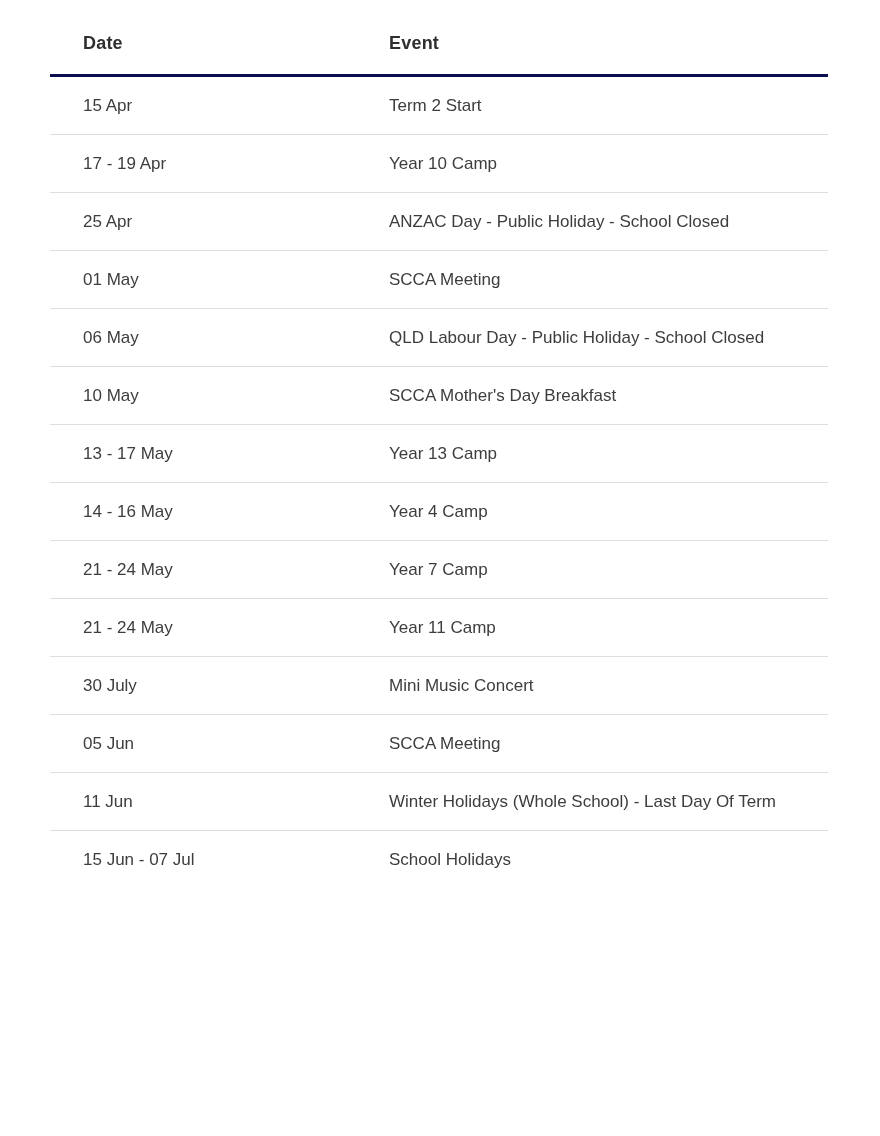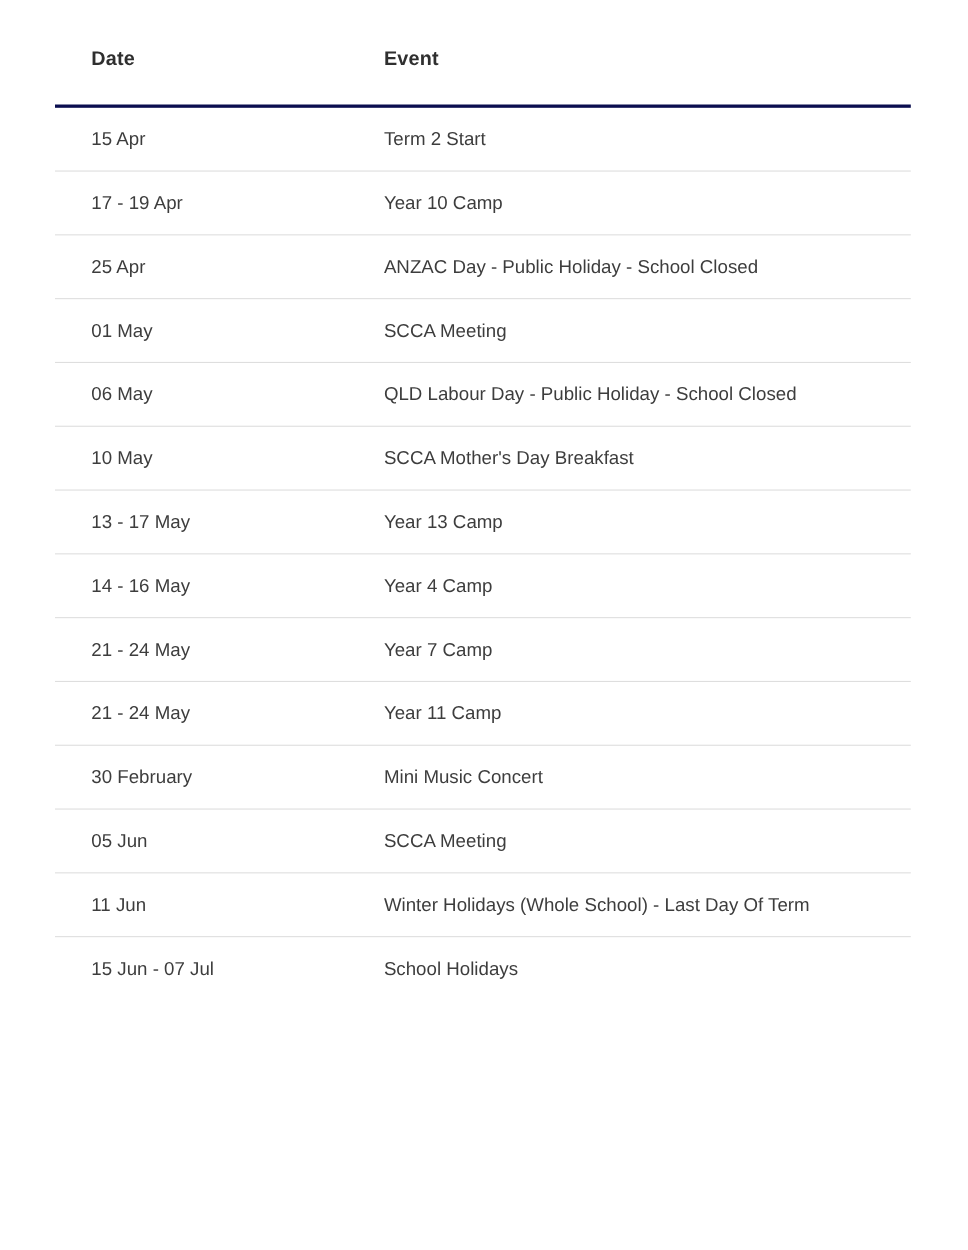--- a/index.html
+++ b/index.html
@@ -28,23 +28,24 @@
     align-items: center;
     padding-left: 33px;
     padding-right: 10px;
   }
   .trow .cell-date {
     width: 266px;
     flex: 0 0 266px;
   }
   .trow .cell-event {
     flex: 1 1 auto;
+    margin-left: 40px;
   }
   .trow.header-row {
-    height: 98px;
+    height: 77px;
     padding-top: 12px;
     border-bottom: 3px solid var(--header-rule);
     font-weight: 700;
     font-size: 18px;
     color: var(--header-text);
     letter-spacing: 0.2px;
   }
   .trow.data-row {
     height: 58px;
     border-bottom: 1.4px solid var(--row-divider);
@@ -98,21 +99,21 @@
       </div>
       <div class="trow data-row">
         <div class="cell-date">21 - 24 May</div>
         <div class="cell-event">Year 7 Camp</div>
       </div>
       <div class="trow data-row">
         <div class="cell-date">21 - 24 May</div>
         <div class="cell-event">Year 11 Camp</div>
       </div>
       <div class="trow data-row">
-        <div class="cell-date">30 February</div>
+        <div class="cell-date">30 July</div>
         <div class="cell-event">Mini Music Concert</div>
       </div>
       <div class="trow data-row">
         <div class="cell-date">05 Jun</div>
         <div class="cell-event">SCCA Meeting</div>
       </div>
       <div class="trow data-row">
         <div class="cell-date">11 Jun</div>
         <div class="cell-event">Winter Holidays (Whole School) - Last Day Of Term</div>
       </div>

